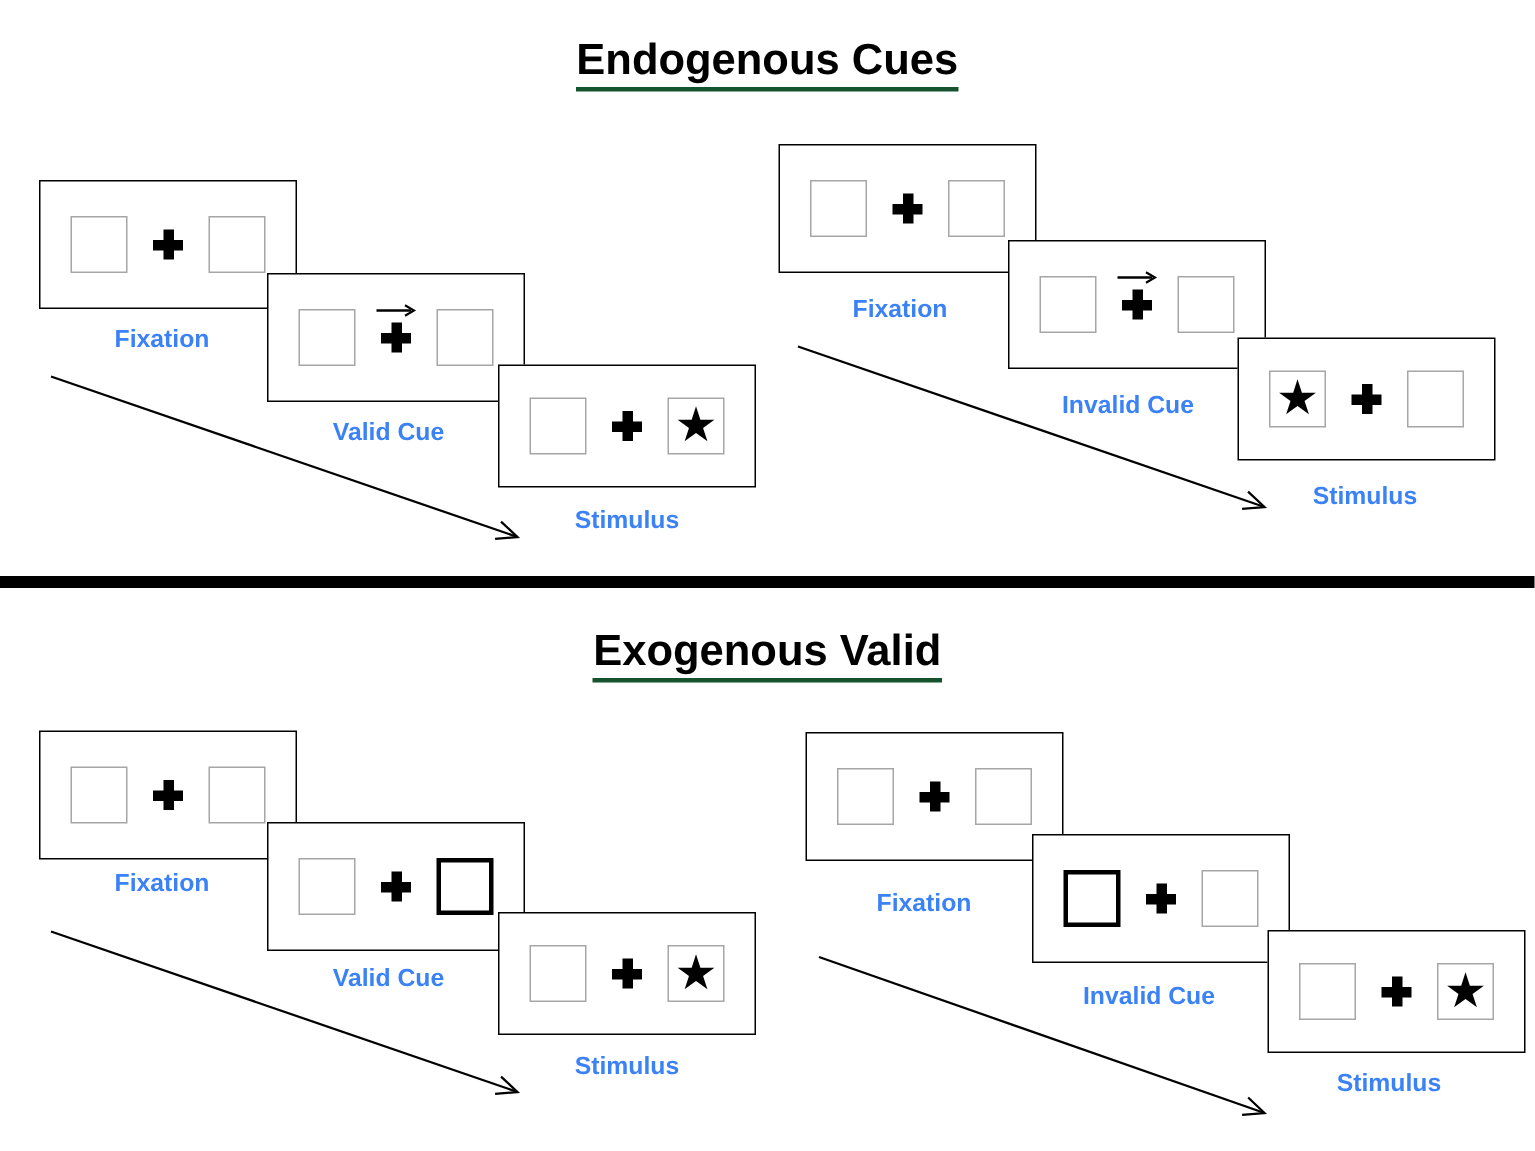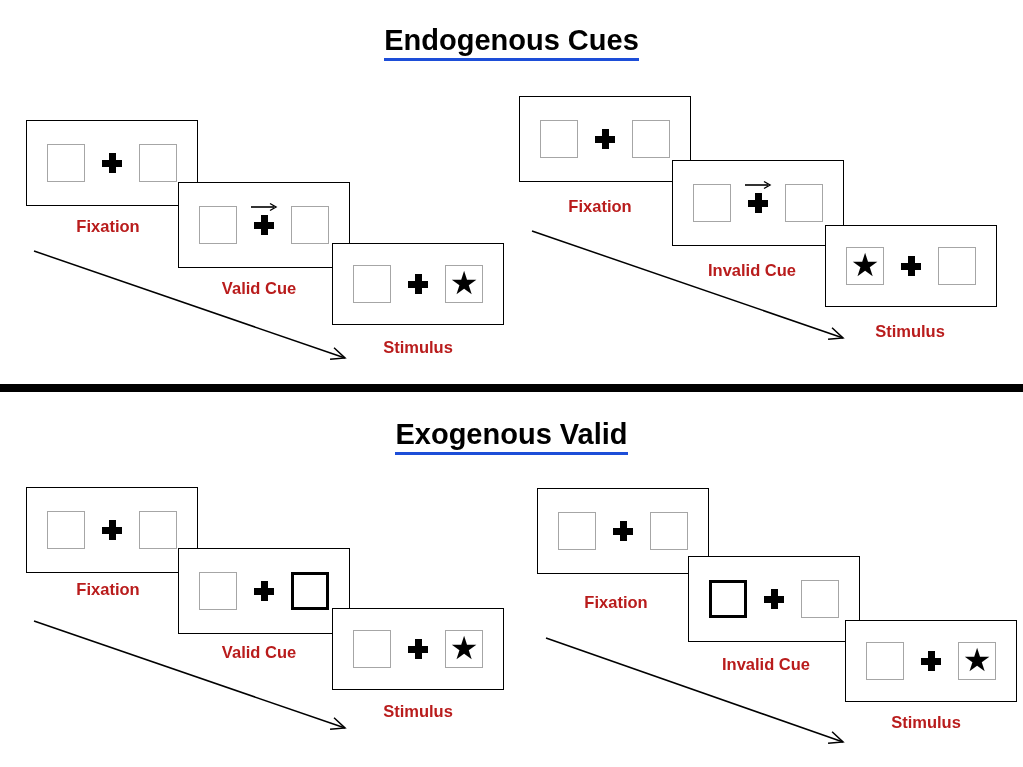--- a/index.html
+++ b/index.html
@@ -18,21 +18,21 @@
   .section-title {
     position: absolute;
     width: 100%;
     text-align: center;
     font-weight: bold;
     font-size: 29px;
     color: #000000;
     letter-spacing: 0px;
   }
   .section-title span {
-    border-bottom: 3px solid #1d4ed8;
+    border-bottom: 3px solid #14532d;
     padding-bottom: 2px;
   }
 
   #title-endogenous { top: 24px; left: 0; }
   #title-exogenous  { top: 418px; left: 0; }
 
   .divider {
     position: absolute;
     left: 0;
     width: 1023px;
@@ -114,21 +114,21 @@
     left: 50%;
     transform: translateX(-50%);
     width: 30px;
     height: 10px;
   }
 
   .label {
     position: absolute;
     font-weight: bold;
     font-size: 16.5px;
-    color: #b91c1c;
+    color: #3b82f6;
     white-space: nowrap;
   }
 </style>
 </head>
 <body>
 
 <div class="section-title" id="title-endogenous">
   <span>Endogenous Cues</span>
 </div>
 

